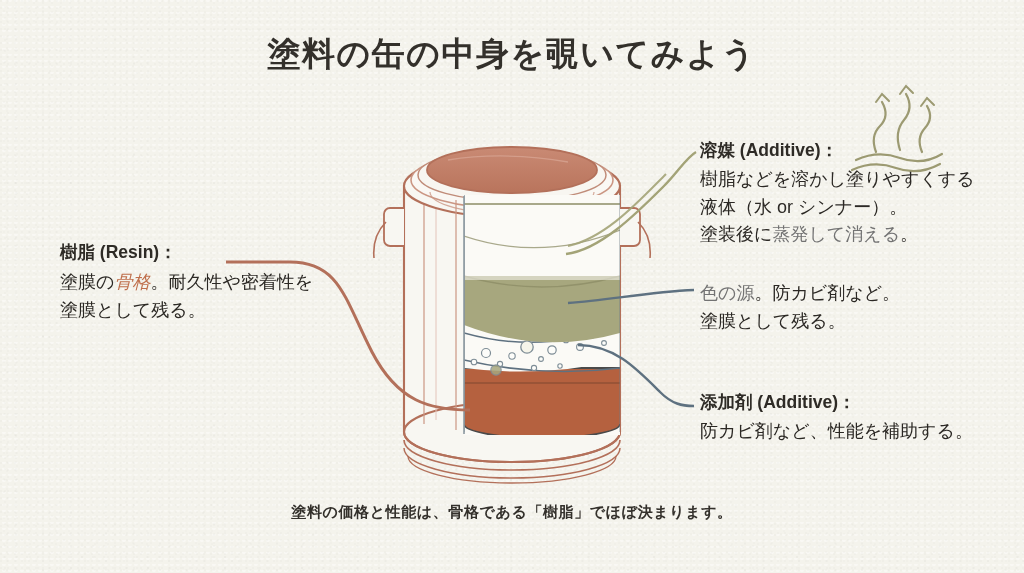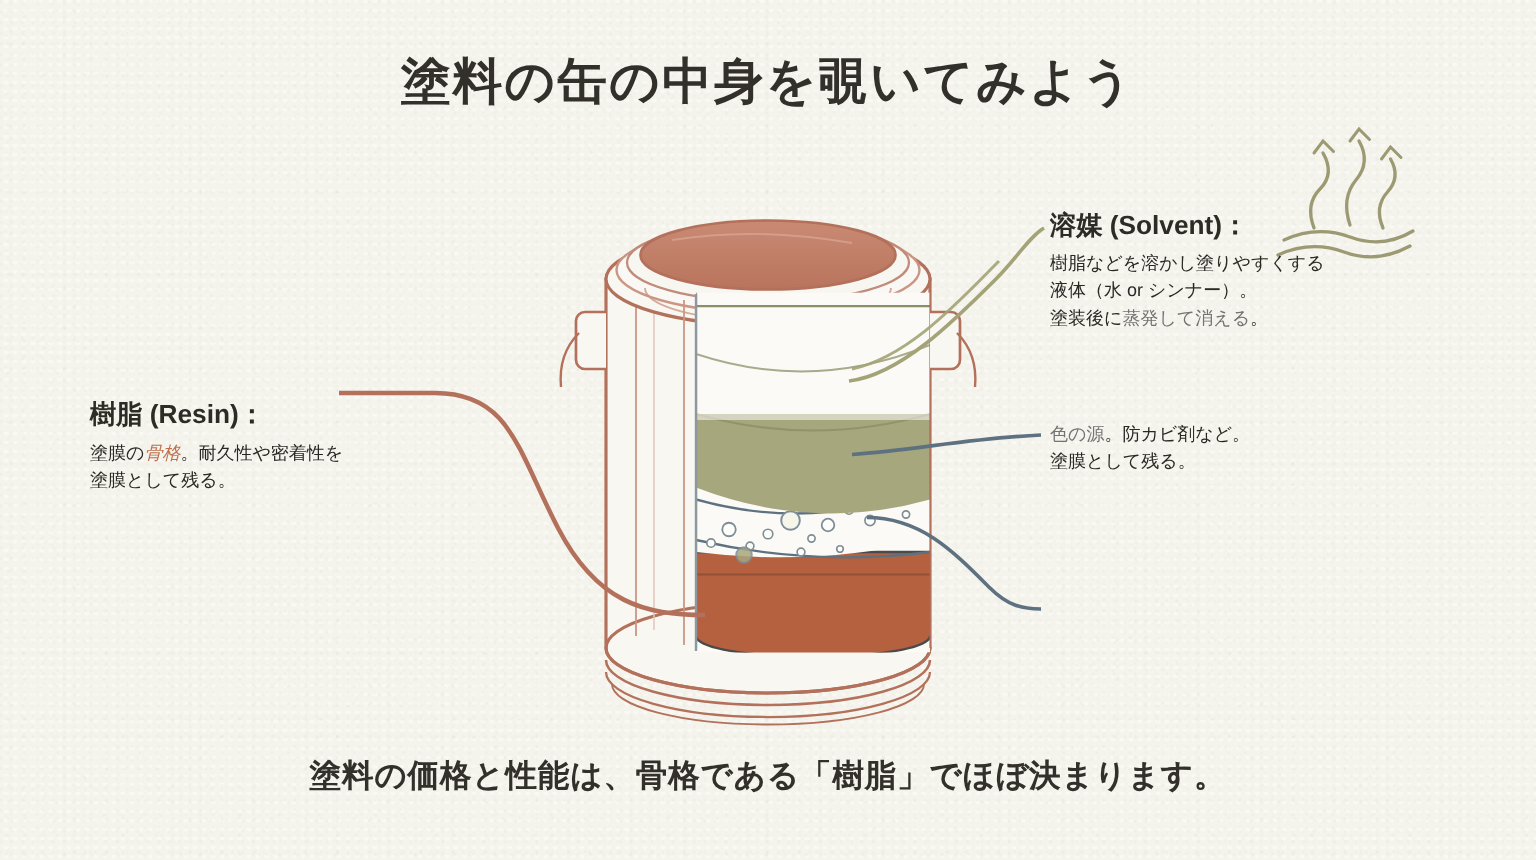--- a/index.html
+++ b/index.html
@@ -28,37 +28,37 @@
   .title{
     position:absolute;left:0;right:0;top:32px;
     text-align:center;
     font-size:33px;font-weight:bold;
     color:#33302b;
     letter-spacing:1.5px;
   }
   .caption{
     position:absolute;left:0;right:0;top:503px;
     text-align:center;
-    font-size:21px;font-weight:bold;
+    font-size:15px;font-weight:bold;
     color:#33302b;
     letter-spacing:.6px;
   }
 
   .callout{position:absolute;}
   .callout .c-head{
     font-size:17.5px;font-weight:bold;color:#2e2b26;
     white-space:nowrap;margin-bottom:4px;
   }
   .callout .c-line{
-    font-size:12px;color:#2b2824;line-height:1.53;white-space:nowrap;
+    font-size:18px;color:#2b2824;line-height:1.53;white-space:nowrap;
   }
   .hl-olive{color:#737373;}
   .hl-terra{color:#bf6f4c;font-style:italic;}
 
-  #callout-resin{left:60px;top:264px;}
+  #callout-resin{left:60px;top:240px;}
   #callout-resin .c-head{margin-bottom:5px;}
   #callout-solvent{left:700px;top:138px;}
   #callout-pigment{left:700px;top:280px;}
   #callout-additive{left:700px;top:390px;}
 
   svg{position:absolute;left:0;top:0;overflow:visible;}
   #can-svg{width:1024px;height:573px;}
 </style>
 </head>
 <body>
@@ -193,37 +193,43 @@
     <div class="c-head">樹脂 (Resin)：</div>
     <div class="c-line">
       <span>塗膜の</span><span class="hl-terra">骨格</span><span>。耐久性や密着性を</span>
     </div>
     <div class="c-line">
       <span>塗膜として残る。</span>
     </div>
   </div>
 
   <div class="callout" id="callout-solvent">
-    <div class="c-head">溶媒 (Solvent)：</div>
+    <div class="c-head">溶媒 (Additive)：</div>
     <div class="c-line">
       <span>樹脂などを溶かし塗りやすくする</span>
     </div>
     <div class="c-line">
       <span>液体（水 or シンナー）。</span>
     </div>
     <div class="c-line">
       <span>塗装後に</span><span class="hl-olive">蒸発して消える</span><span>。</span>
     </div>
   </div>
 
   <div class="callout" id="callout-pigment">
     <div class="c-line">
       <span class="hl-olive">色の源</span><span>。防カビ剤など。</span>
     </div>
     <div class="c-line">
       <span>塗膜として残る。</span>
     </div>
   </div>
 
+  <div class="callout" id="callout-additive">
+    <div class="c-head">添加剤 (Additive)：</div>
+    <div class="c-line">
+      <span>防カビ剤など、性能を補助する。</span>
+    </div>
+  </div>
 
   <div class="caption">塗料の価格と性能は、骨格である「樹脂」でほぼ決まります。</div>
 
 </div>
 
 </body></html>

